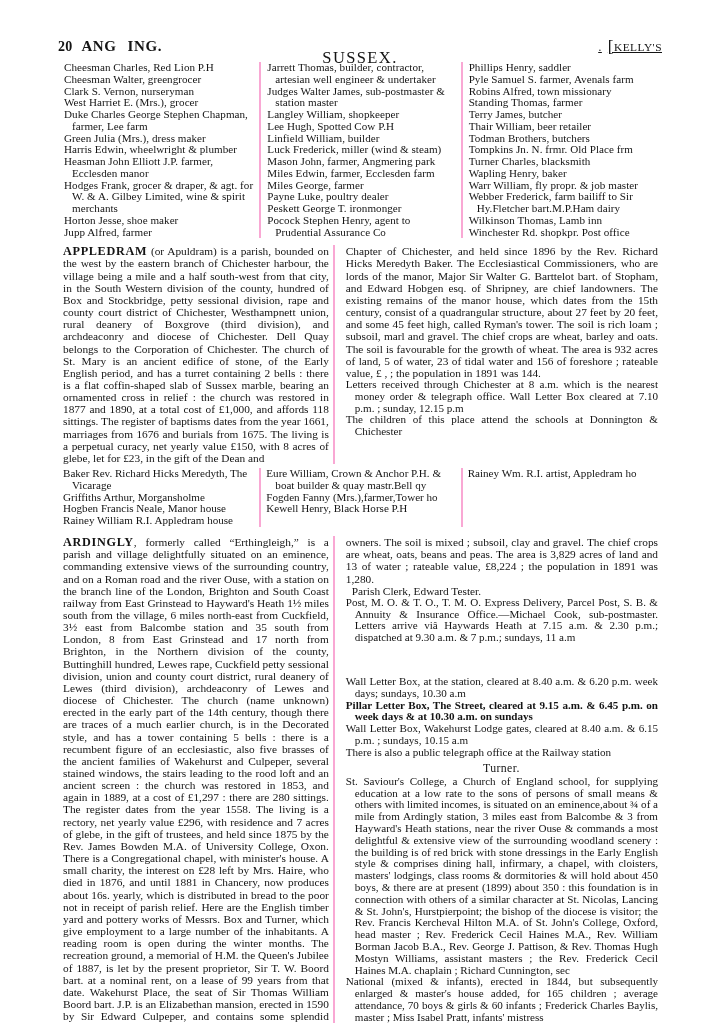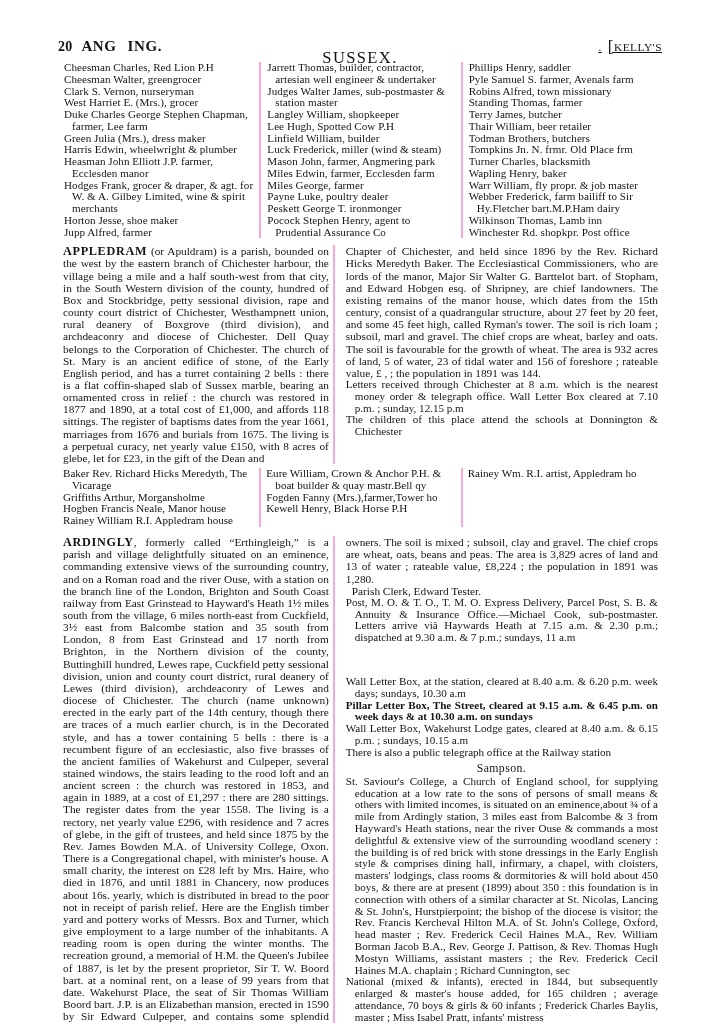--- a/index.html
+++ b/index.html
@@ -188,21 +188,21 @@
       <p><span class="hdword">ARDINGLY</span><span>, formerly called “Erthingleigh,” is a parish and village delightfully situated on an eminence, commanding extensive views of the surrounding country, and on a Roman road and the river Ouse, with a station on the branch line of the London, Brighton and South Coast railway from East Grinstead to Hayward's Heath 1½ miles south from the village, 6 miles north-east from Cuckfield, 3½ east from Balcombe station and 35 south from London, 8 from East Grinstead and 17 north from Brighton, in the Northern division of the county, Buttinghill hundred, Lewes rape, Cuckfield petty sessional division, union and county court district, rural deanery of Lewes (third division), archdeaconry of Lewes and diocese of Chichester. The church (name unknown) erected in the early part of the 14th century, though there are traces of a much earlier church, is in the Decorated style, and has a tower containing 5 bells : there is a recumbent figure of an ecclesiastic, also five brasses of the ancient families of Wakehurst and Culpeper, several stained windows, the stairs leading to the rood loft and an ancient screen : the church was restored in 1853, and again in 1889, at a cost of £1,297 : there are 280 sittings. The register dates from the year 1558. The living is a rectory, net yearly value £296, with residence and 7 acres of glebe, in the gift of trustees, and held since 1875 by the Rev. James Bowden M.A. of University College, Oxon. There is a Congregational chapel, with minister's house. A small charity, the interest on £28 left by Mrs. Haire, who died in 1876, and until 1881 in Chancery, now produces about 16s. yearly, which is distributed in bread to the poor not in receipt of parish relief. Here are the English timber yard and pottery works of Messrs. Box and Turner, which give employment to a large number of the inhabitants. A reading room is open during the winter months. The recreation ground, a memorial of H.M. the Queen's Jubilee of 1887, is let by the present proprietor, Sir T. W. Boord bart. at a nominal rent, on a lease of 99 years from that date. Wakehurst Place, the seat of Sir Thomas William Boord bart. J.P. is an Elizabethan mansion, erected in 1590 by Sir Edward Culpeper, and contains some splendid specimens of oak carvings, panelling &amp;c. : adjoining the house is a private chapel for the use of the household and tenants. Hapstead House is the residence of William Wright esq. and Stonehurst, of John Stuart esq. Sir T. W. Boorard bart. who is lord of the manor, Mrs. Stephenson Clarke, of Brook House, West Hoathly, Lieut.-Col. Dudley T. H. Sampson, of Buxhalls, Lindfield, and William Wright esq. are the principal land-</span></p>
     </div>
     <div class="col wR rule pad-l">
       <p>owners. The soil is mixed ; subsoil, clay and gravel. The chief crops are wheat, oats, beans and peas. The area is 3,829 acres of land and 13 of water ; rateable value, £8,224 ; the population in 1891 was 1,280.</p>
       <p style="padding-left:11px;">Parish Clerk, Edward Tester.</p>
       <p class="priv" style="padding-left:14px;text-indent:-9px;">Post, M. O. &amp; T. O., T. M. O. Express Delivery, Parcel Post, S. B. &amp; Annuity &amp; Insurance Office.—Michael Cook, sub-postmaster. Letters arrive viâ Haywards Heath at 7.15 a.m. &amp; 2.30 p.m.; dispatched at 9.30 a.m. &amp; 7 p.m.; sundays, 11 a.m</p>
       <p class="priv" style="padding-left:14px;text-indent:-9px;margin-top:32px;">Wall Letter Box, at the station, cleared at 8.40 a.m. &amp; 6.20 p.m. week days; sundays, 10.30 a.m</p>
       <p class="priv" style="padding-left:14px;text-indent:-9px;font-weight:bold;">Pillar Letter Box, The Street, cleared at 9.15 a.m. &amp; 6.45 p.m. on week days &amp; at 10.30 a.m. on sundays</p>
       <p class="priv" style="padding-left:14px;text-indent:-9px;">Wall Letter Box, Wakehurst Lodge gates, cleared at 8.40 a.m. &amp; 6.15 p.m. ; sundays, 10.15 a.m</p>
       <p class="priv" style="padding-left:14px;text-indent:-9px;">There is also a public telegraph office at the Railway station</p>
-      <div class="sub-head">Sampson.</div>
+      <div class="sub-head">Turner.</div>
       <p class="priv" style="padding-left:14px;text-indent:-9px;text-align:justify;">St. Saviour's College, a Church of England school, for supplying education at a low rate to the sons of persons of small means &amp; others with limited incomes, is situated on an eminence,about ¾ of a mile from Ardingly station, 3 miles east from Balcombe &amp; 3 from Hayward's Heath stations, near the river Ouse &amp; commands a most delightful &amp; extensive view of the surrounding woodland scenery : the building is of red brick with stone dressings in the Early English style &amp; comprises dining hall, infirmary, a chapel, with cloisters, masters' lodgings, class rooms &amp; dormitories &amp; will hold about 450 boys, &amp; there are at present (1899) about 350 : this foundation is in connection with others of a similar character at St. Nicolas, Lancing &amp; St. John's, Hurstpierpoint; the bishop of the diocese is visitor; the Rev. Francis Kercheval Hilton M.A. of St. John's College, Oxford, head master ; Rev. Frederick Cecil Haines M.A., Rev. William Borman Jacob B.A., Rev. George J. Pattison, &amp; Rev. Thomas Hugh Mostyn Williams, assistant masters ; the Rev. Frederick Cecil Haines M.A. chaplain ; Richard Cunnington, sec</p>
       <p class="priv" style="padding-left:14px;text-indent:-9px;text-align:justify;">National (mixed &amp; infants), erected in 1844, but subsequently enlarged &amp; master's house added, for 165 children ; average attendance, 70 boys &amp; girls &amp; 60 infants ; Frederick Charles Baylis, master ; Miss Isabel Pratt, infants' mistress</p>
       <p class="priv" style="padding-left:14px;text-indent:-9px;margin-top:3px;">Police Station, Charles Tester, constable</p>
       <p class="priv" style="padding-left:14px;text-indent:-9px;">Railway Bowden, George Binsted Fossey, station master</p>
     </div>
   </div>
 
 </div>
 
 </body></html>

